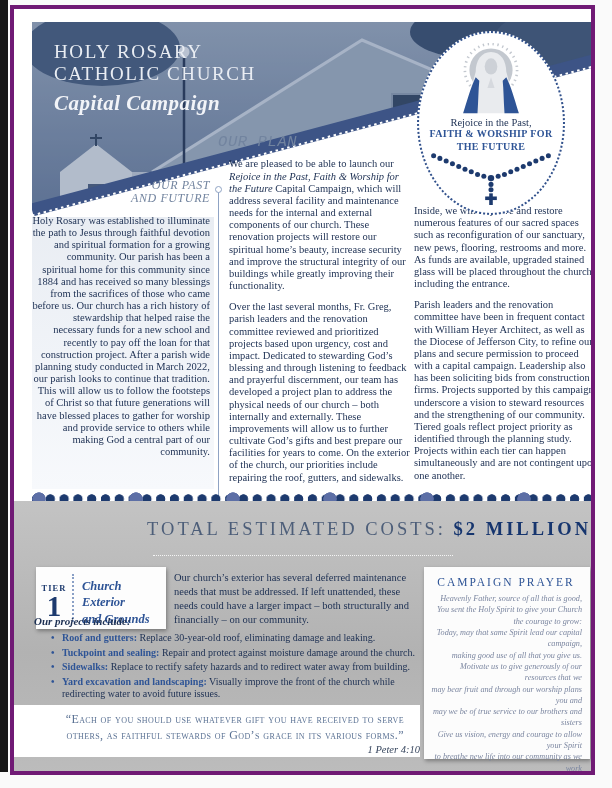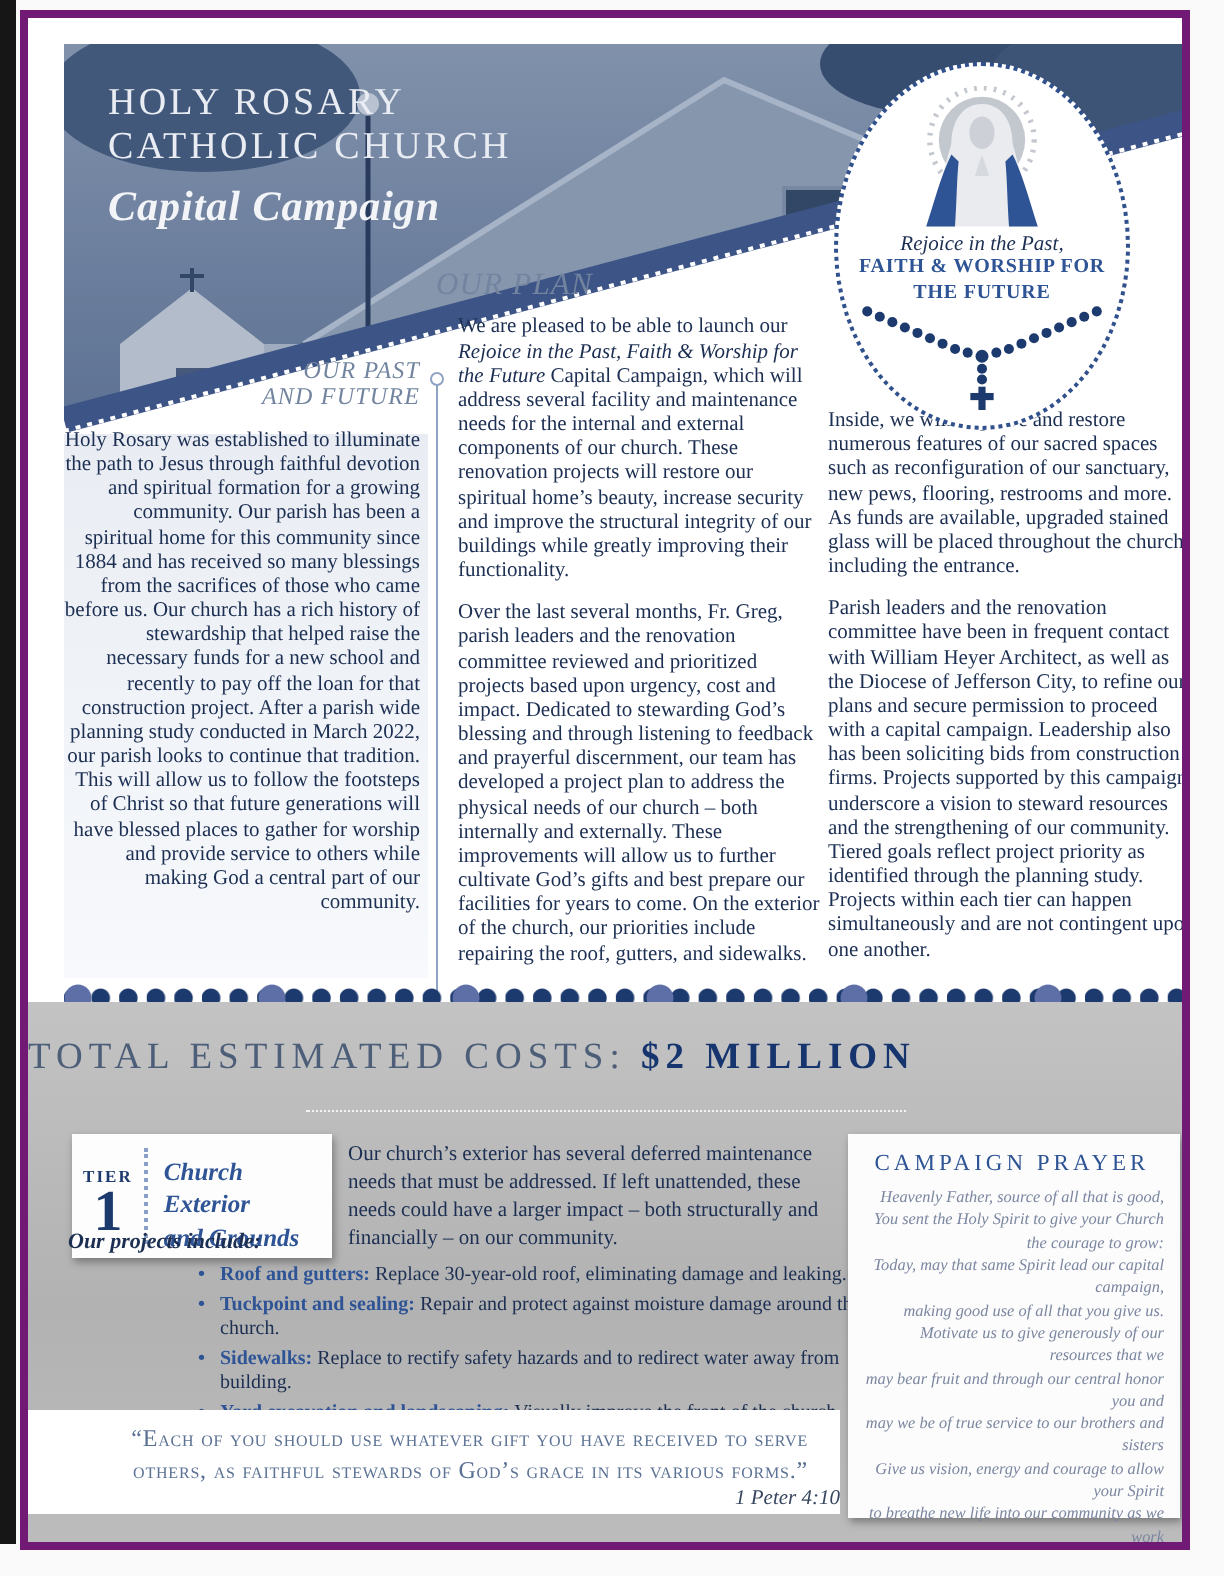--- a/index.html
+++ b/index.html
@@ -8,63 +8,63 @@
   .page{position:absolute;left:10px;top:5px;width:585px;height:770px;background:#ffffff;border:4px solid #701a75;box-sizing:border-box;overflow:hidden;}
 
   
   .header-photo{position:absolute;left:18px;top:13px;width:565px;height:202px;}
   .header-text{position:absolute;left:40px;top:32px;z-index:3;color:#e9edf3;}
   .church-name div{font-size:19px;letter-spacing:1.6px;line-height:1.14;font-weight:500;}
   .campaign-subtitle{font-style:italic;font-weight:bold;font-size:21px;margin-top:7px;letter-spacing:.5px;color:#f2f4f8;}
 
   
   .medallion{position:absolute;right:26px;top:22px;width:148px;height:184px;background:#fff;border:2px dotted #31518c;border-radius:50%;z-index:5;display:flex;flex-direction:column;align-items:center;box-sizing:border-box;padding-top:10px;}
-  .med-line1{font-style:italic;font-size:10.5px;color:#1c2f52;margin-top:2px;}
+  .med-line1{font-size:10.5px;color:#1c2f52;margin-top:2px;}
   .med-line2,.med-line3{font-size:10px;font-weight:bold;color:#2e5496;letter-spacing:.4px;line-height:1.25;}
 
   
   .left-col-bg{position:absolute;left:18px;top:208px;width:182px;height:272px;background:linear-gradient(180deg,#e9edf3,#f7f9fc);}
   .col{position:absolute;color:#1c2f52;font-size:10.5px;line-height:1.16;}
   .col p{margin:0 0 9px 0;}
   .col-left{left:18px;top:170px;width:178px;text-align:right;}
   .col-mid{left:204px;top:125px;width:192px;}
   .col-right{left:400px;top:196px;width:184px;}
   .sec-heading{font-style:italic;color:#72849f;font-size:12px;line-height:1.12;letter-spacing:.6px;margin-bottom:9px;}
-  .col-mid .sec-heading{font-size:15.5px;margin-bottom:7px;}
+  .col-mid .sec-heading{font-size:15.5px;margin-bottom:7px;font-family:Liberation Mono, monospace;}
   .col-mid .plan-body{padding-left:11px;position:relative;}
   .vrule{position:absolute;left:0;top:34px;height:398px;width:1px;background:#8fa3c4;}
   .vrule::before,.vrule::after{content:"";position:absolute;left:-3px;width:5px;height:5px;border:1px solid #8fa3c4;border-radius:50%;background:#fff;}
   .vrule::before{top:-6px;}
   .vrule::after{bottom:-6px;}
   .ital{font-style:italic;}
 
   
   .dots{position:absolute;left:18px;width:565px;top:483px;height:14px;
     background-image:radial-gradient(circle at 7px 7px,#5d6fa6 6.4px,rgba(0,0,0,0) 7px),
                      radial-gradient(circle at 4.5px 7px,#1d3a6e 4.4px,rgba(0,0,0,0) 5px);
     background-size:97px 14px,13.8px 14px;background-repeat:repeat-x;}
 
   
   .gray{position:absolute;left:0;top:492px;width:100%;height:275px;
     background:linear-gradient(180deg,#c3c3c3 0%,#b2b2b2 55%,#bcbcbc 100%);}
-  .costs{position:absolute;top:18px;width:100%;text-align:left;font-size:18.5px;letter-spacing:3px;}
+  .costs{position:absolute;top:18px;width:100%;text-align:right;font-size:18.5px;letter-spacing:3px;}
   .costs .lbl{color:#4d5e79;}
   .costs .amt{color:#16356e;font-weight:bold;}
   .costs-dotline{position:absolute;top:54px;left:50%;margin-left:-150px;width:300px;border-top:1.5px dotted #f5f5f5;}
 
   .tier-box{position:absolute;left:22px;top:66px;width:130px;height:62px;background:#fdfdfd;box-shadow:1px 2px 4px rgba(0,0,0,.35);display:flex;box-sizing:border-box;}
   .tier-left{width:38px;text-align:center;padding-top:16px;color:#1d3a6e;}
   .tier-lbl{font-size:8.5px;font-weight:bold;letter-spacing:1px;}
   .tier-num{font-size:29px;font-weight:bold;line-height:.95;}
   .tier-div{border-left:2px dotted #8aa0c6;margin:7px 0;}
   .tier-name{padding:11px 3px 0 8px;font-style:italic;font-weight:bold;color:#2e5496;font-size:12.5px;line-height:1.3;}
   .tier-desc{position:absolute;left:160px;top:70px;width:252px;font-size:10.5px;line-height:1.32;color:#1c2f52;}
   .projects-label{position:absolute;left:20px;top:114px;font-style:italic;font-weight:bold;font-size:11px;color:#1c2f52;}
   .bullets{position:absolute;left:48px;top:131px;width:372px;}
-  .bullet{position:relative;font-size:10px;line-height:1.26;color:#1c2f52;margin-bottom:2px;margin-left:48px;}
+  .bullet{position:relative;font-size:10px;line-height:1.26;color:#1c2f52;margin-bottom:2px;}
   .bullet::before{content:"\2022";position:absolute;left:-11px;color:#2e5496;font-weight:bold;}
   .bullet .btitle{font-weight:bold;color:#2e5496;}
 
   .quote-band{position:absolute;left:0;top:204px;width:406px;height:52px;background:#ffffff;text-align:right;box-sizing:border-box;padding-top:7px;}
   .quote-text{font-variant:small-caps;color:#5b7294;font-size:12px;letter-spacing:.4px;line-height:1.3;padding:0 16px;}
   .quote-cite{font-style:italic;font-size:10.5px;color:#37465e;margin-top:1px;}
 
   .prayer-box{position:absolute;left:410px;top:66px;width:166px;height:192px;background:#fcfcfc;box-shadow:1px 2px 4px rgba(0,0,0,.35);box-sizing:border-box;padding:9px 8px 0 6px;}
   .prayer-heading{text-align:center;font-size:11.5px;letter-spacing:2px;color:#2e5496;margin-bottom:5px;}
   .prayer-lines{text-align:right;font-style:italic;font-size:8.2px;line-height:1.38;color:#7b86a0;}
@@ -218,21 +218,21 @@
 
     <div class="prayer-box">
       <div class="prayer-heading">CAMPAIGN PRAYER</div>
       <div class="prayer-lines">
         <div>Heavenly Father, source of all that is good,</div>
         <div>You sent the Holy Spirit to give your Church</div>
         <div>the courage to grow:</div>
         <div>Today, may that same Spirit lead our capital campaign,</div>
         <div>making good use of all that you give us.</div>
         <div>Motivate us to give generously of our resources that we</div>
-        <div>may bear fruit and through our central honor you and</div>
+        <div>may bear fruit and through our worship plans you and</div>
         <div>may we be of true service to our brothers and sisters</div>
         <div>Give us vision, energy and courage to allow your Spirit</div>
         <div>to breathe new life into our community as we work</div>
 
       </div>
     </div>
   </div>
 
 </div>
 

